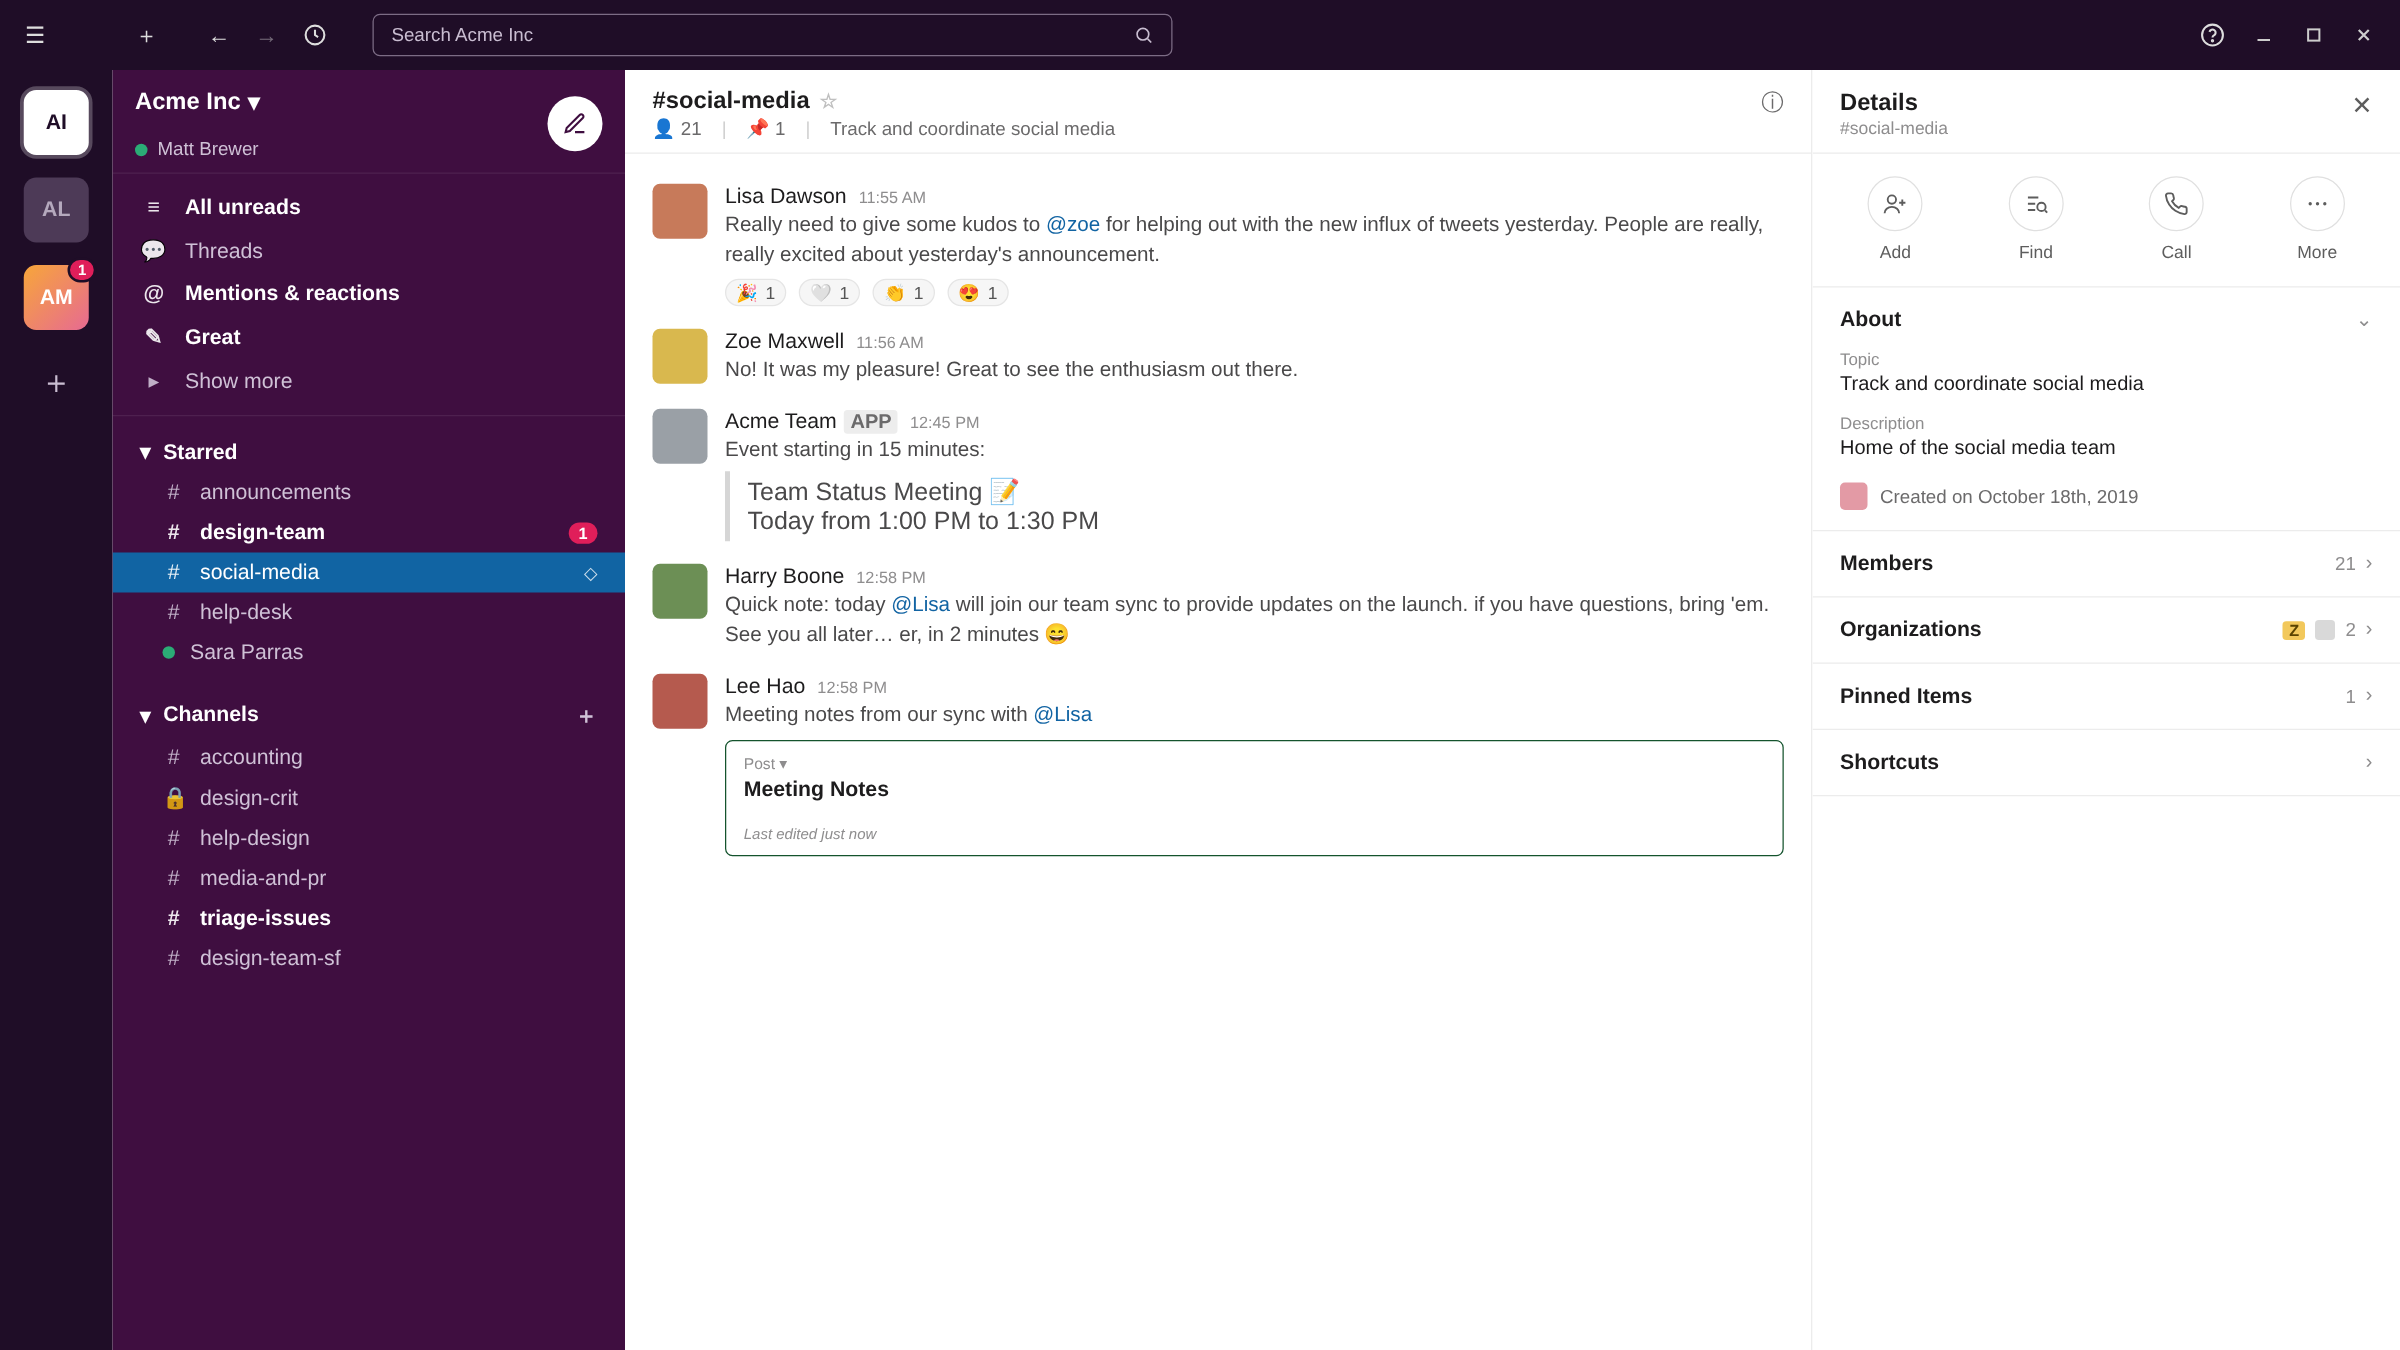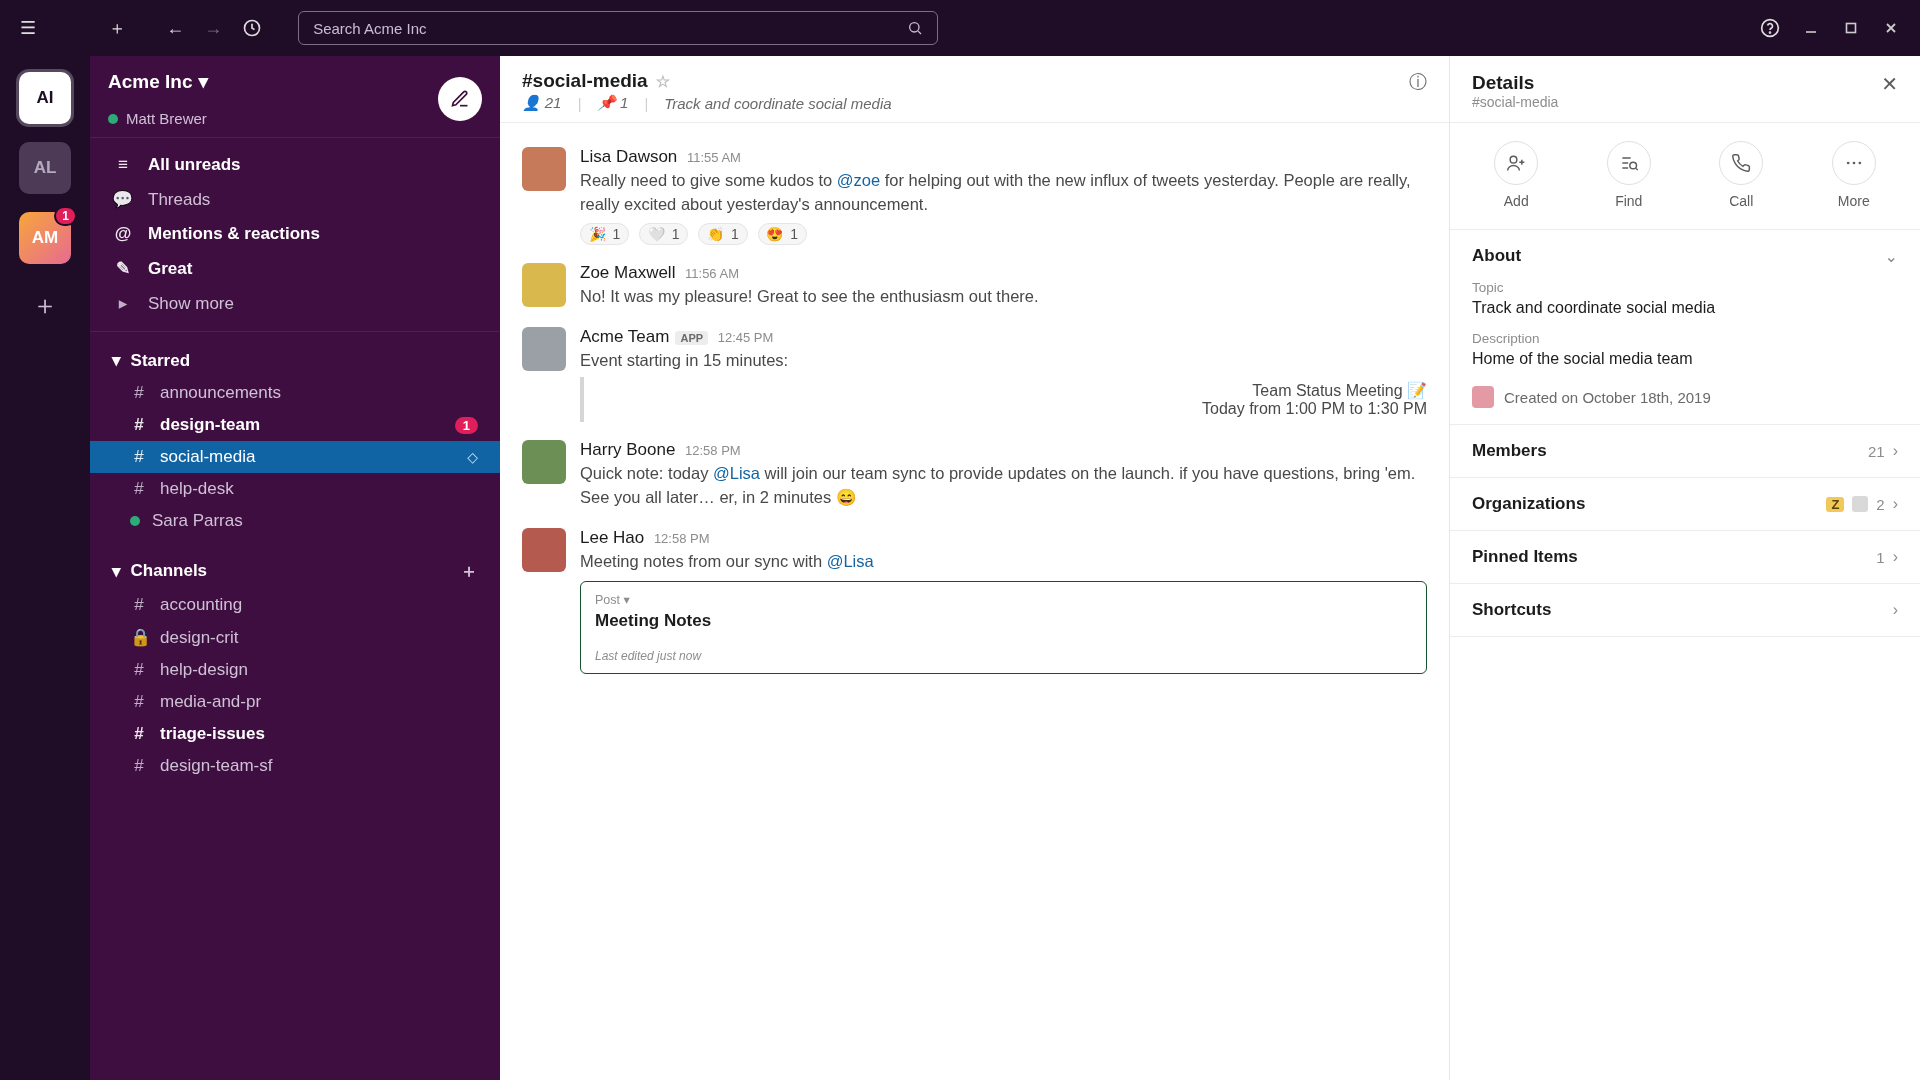--- a/index.html
+++ b/index.html
@@ -53,35 +53,35 @@
   .ch-item.bold { font-weight: 800; color: #fff; }
   .ch-item.selected { background: #1164a3; color: #fff; }
   .pill { background: #e01e5a; color: #fff; border-radius: 10px; font-size: 13px; font-weight: 800; padding: 1px 8px; margin-left: auto; }
   .trail-icon { margin-left: auto; opacity: 0.8; font-size: 14px; }
   .dm-dot { width: 10px; height: 10px; border-radius: 50%; background: #2bac76; }
 
   
   .center { flex: 1; min-width: 0; display: flex; flex-direction: column; background: #fff; border-right: 1px solid #e6e6e6; }
   .ch-header { padding: 14px 22px 10px; border-bottom: 1px solid #ececec; display: flex; align-items: flex-start; gap: 14px; }
   .ch-title { font-weight: 800; font-size: 19px; color: #1d1c1d; display: flex; align-items: center; gap: 8px; }
-  .ch-sub { display: flex; align-items: center; gap: 16px; color: #6b6a6b; font-size: 15px; margin-top: 2px; font-style: italic; }
+  .ch-sub { display: flex; align-items: center; gap: 16px; color: #6b6a6b; font-size: 15px; margin-top: 2px; }
   .ch-sub .sep { color: #cfcfcf; }
   .ch-header .info { margin-left: auto; color: #6b6a6b; font-size: 18px; }
 
   .messages { flex: 1; overflow: auto; padding: 14px 22px 40px; }
   .msg { display: flex; gap: 14px; padding: 10px 0 8px; }
   .avatar { width: 44px; height: 44px; border-radius: 6px; flex-shrink: 0; display: flex; align-items: center; justify-content: center; color: #fff; font-weight: 700; }
   .msg .who { font-weight: 400; color: #1d1c1d; font-size: 17px; }
   .msg .ts { color: #8e8d8e; font-size: 13px; margin-left: 6px; font-weight: 400; }
   .msg .body { color: #4a494a; font-size: 16.5px; line-height: 1.45; margin-top: 2px; }
   .mention { color: #1264a3; }
-  .app-badge { background: #ededed; color: #6b6a6b; font-size: 11px; font-weight: 700; border-radius: 3px; padding: 1px 5px; margin-left: 6px; vertical-align: middle; margin-top: 33px; }
+  .app-badge { background: #ededed; color: #6b6a6b; font-size: 16px; font-weight: 700; border-radius: 3px; padding: 1px 5px; margin-left: 6px; vertical-align: middle; margin-top: 33px; }
   .reactions { display: flex; gap: 10px; margin-top: 6px; }
   .react { border: 1px solid #e5e5e5; background: #f6f6f6; border-radius: 14px; padding: 2px 8px; font-size: 14px; color: #555; display: flex; align-items: center; gap: 6px; }
-  .event-block { border-left: 4px solid #d6d6d6; padding: 4px 0 4px 14px; margin-top: 4px; color: #4a494a; font-size: 16px; text-align: right; }
+  .event-block { border-left: 4px solid #d6d6d6; padding: 4px 0 4px 14px; margin-top: 4px; color: #4a494a; font-size: 20px; }
   .attach { border: 1px solid #14532d; border-radius: 6px; padding: 10px 14px; margin-top: 8px; font-size: 15px; }
   .attach .type { color: #8e8d8e; font-size: 12.5px; }
   .attach .title { font-weight: 700; color: #1d1c1d; margin-top: 4px; font-size: 17px; }
   .attach .meta { color: #8e8d8e; font-size: 12px; margin-top: 18px; font-style: italic; }
 
   
   .details { width: 470px; background: #fff; display: flex; flex-direction: column; overflow: auto; }
   .d-header { display: flex; align-items: flex-start; padding: 16px 22px 12px; border-bottom: 1px solid #ececec; }
   .d-header .title { font-weight: 800; font-size: 19px; color: #1d1c1d; }
   .d-header .sub { color: #8e8d8e; font-size: 14px; }

